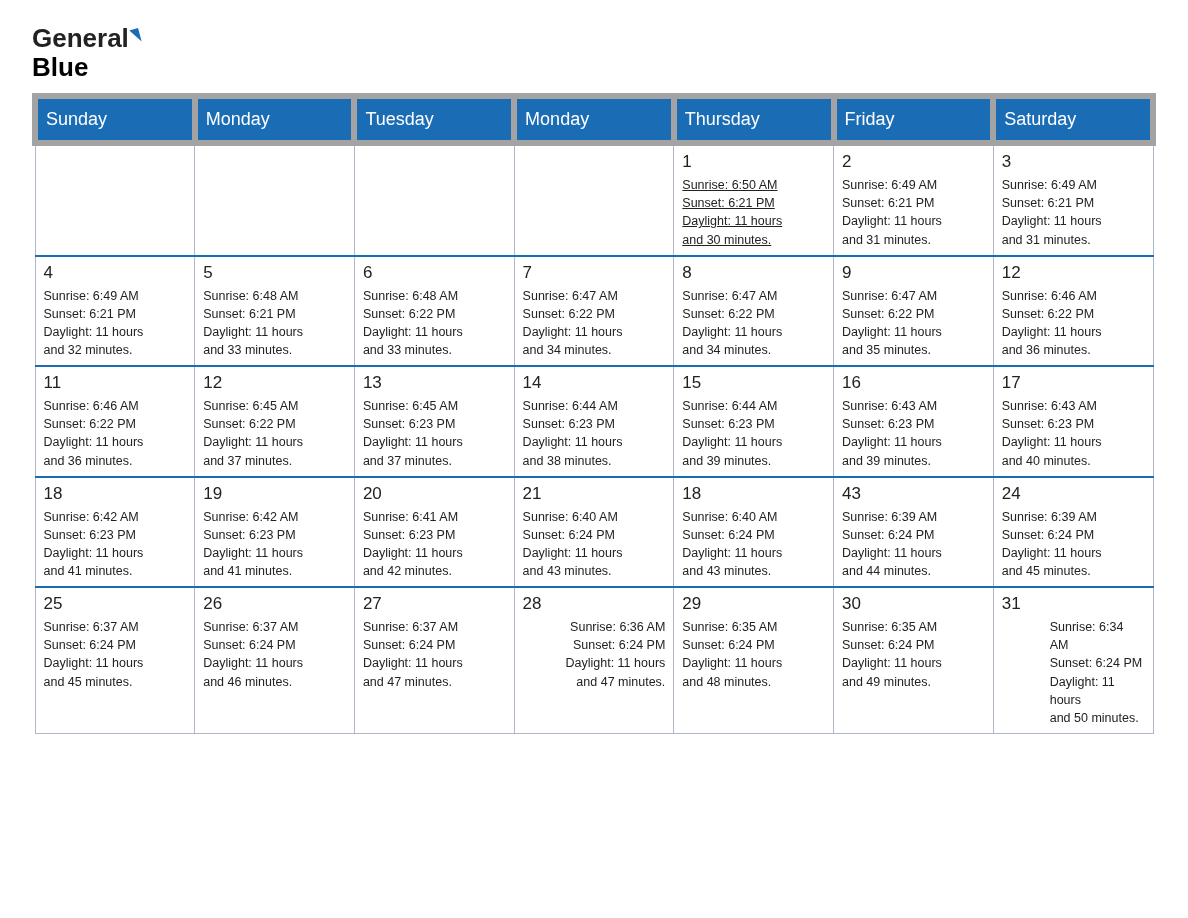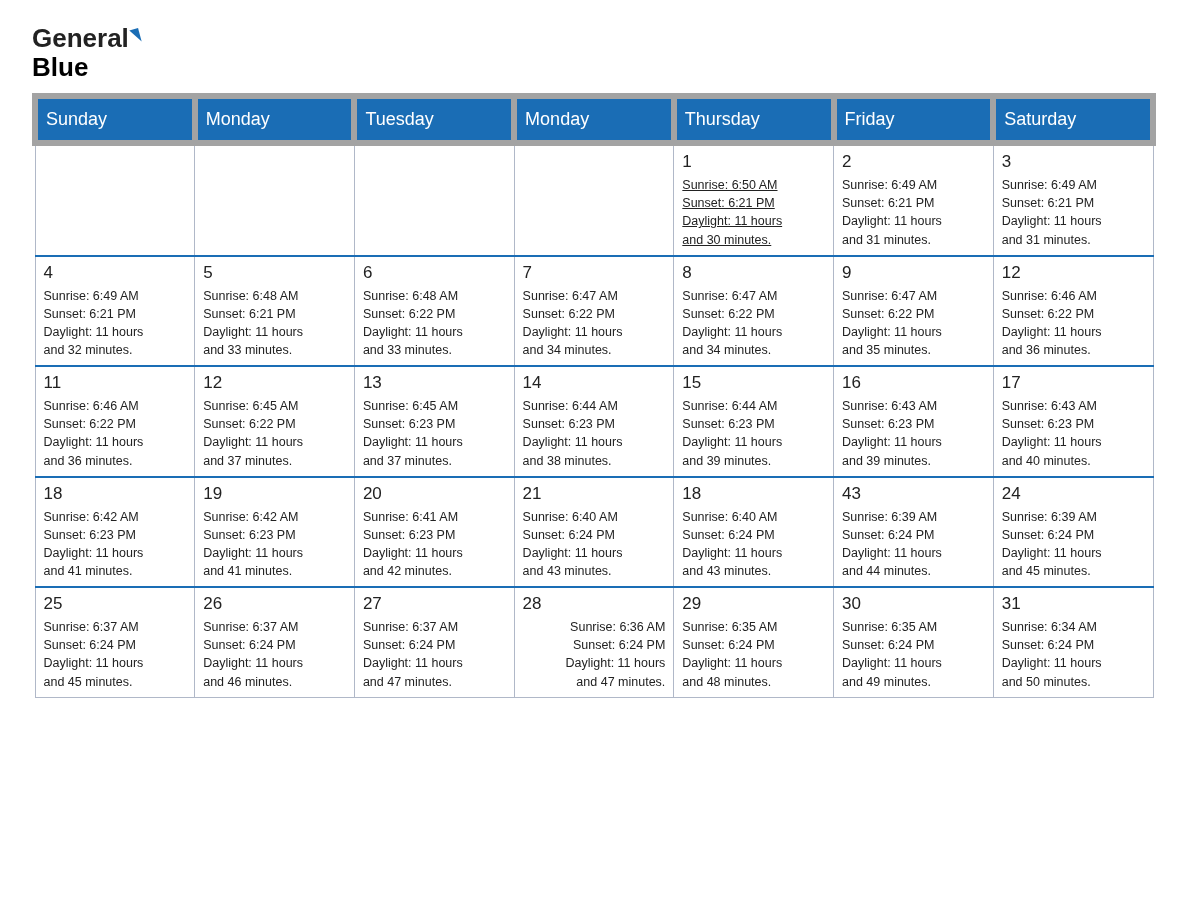--- a/index.html
+++ b/index.html
@@ -343,20 +343,20 @@
         </td>
         <td>
           <span class="day-number">30</span>
           <div class="day-info" style="white-space: pre-line;">Sunrise: 6:35 AM
 Sunset: 6:24 PM
 Daylight: 11 hours
 and 49 minutes.</div>
         </td>
         <td>
           <span class="day-number">31</span>
-          <div class="day-info" style="white-space: pre-line;">Sunrise: 6:34 AM
+          <div class="day-info" style="white-space: pre-line; margin-left: 48px;">Sunrise: 6:34 AM
 Sunset: 6:24 PM
 Daylight: 11 hours
 and 50 minutes.</div>
         </td>
       </tr>
     </tbody>
 </table>
 
 </body></html>

